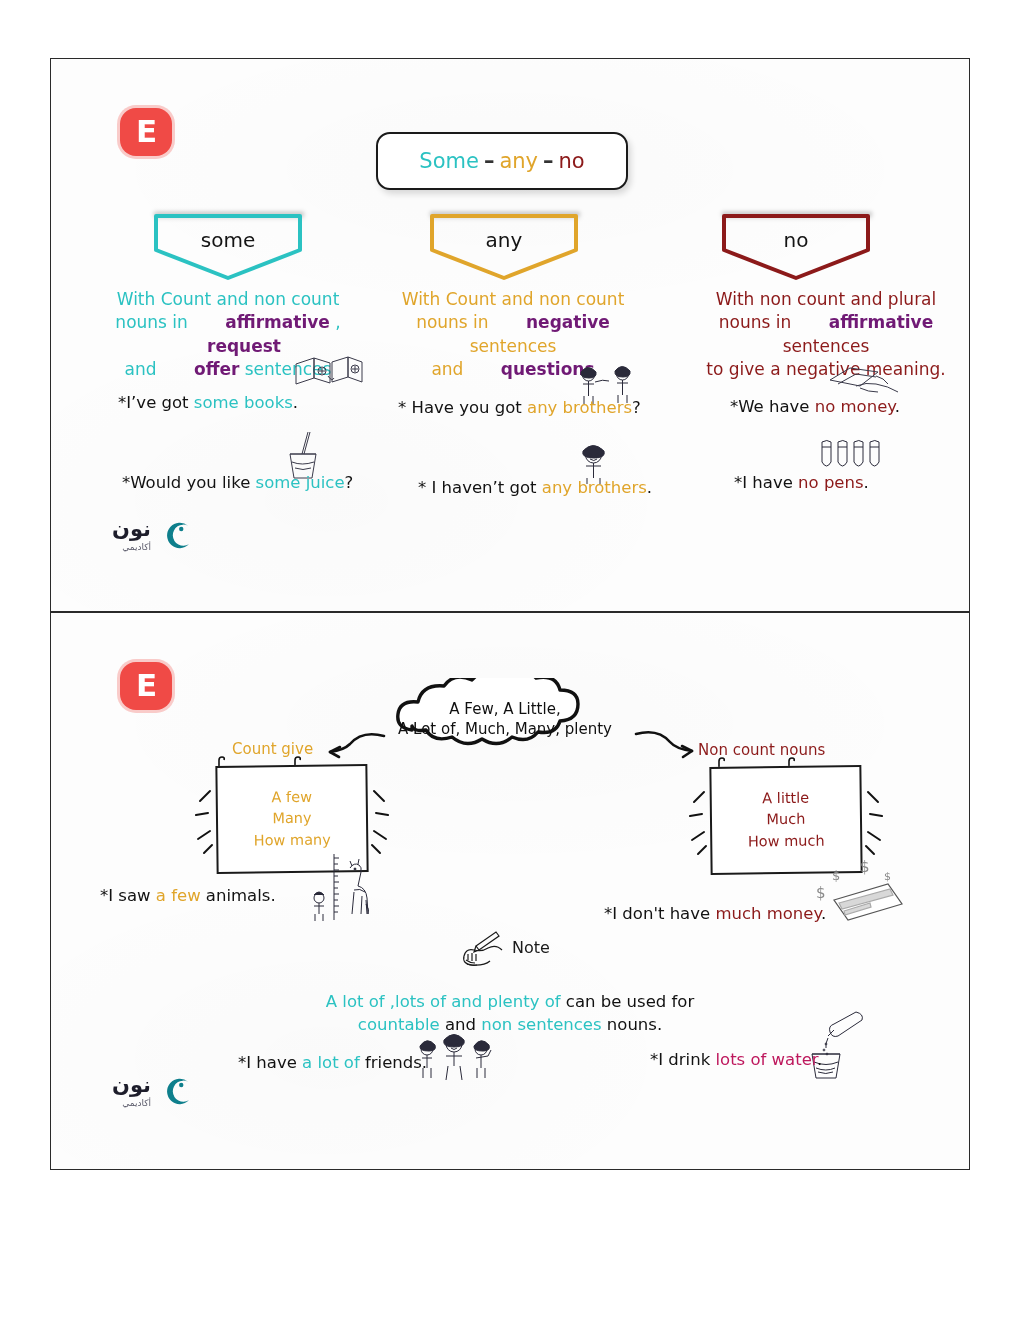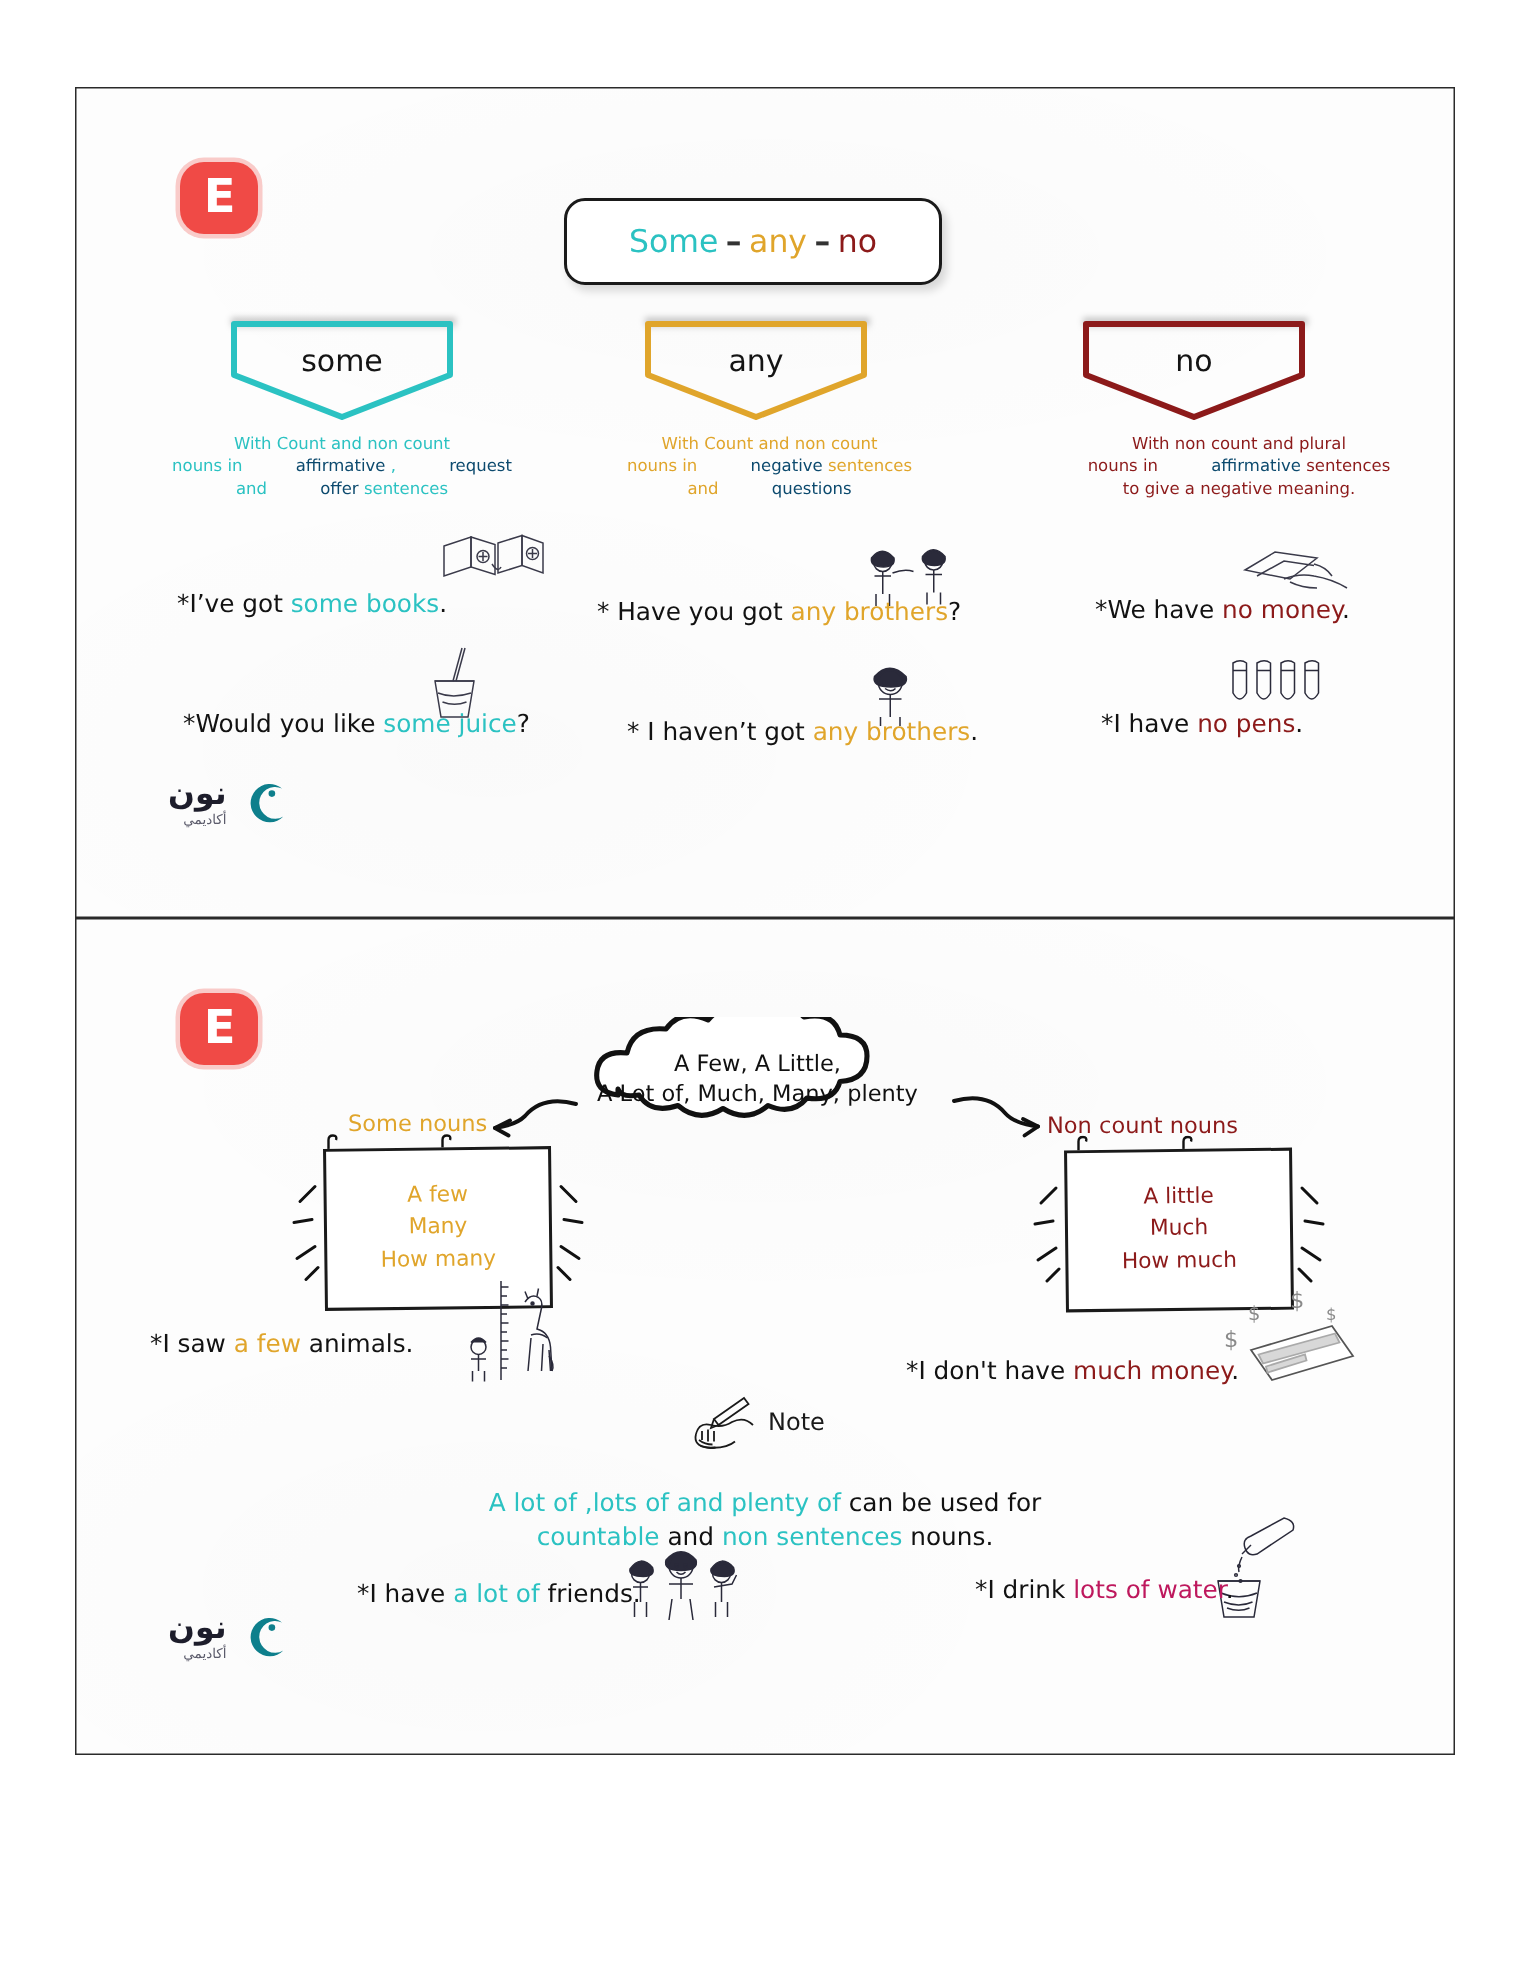--- a/index.html
+++ b/index.html
@@ -97,24 +97,24 @@
     width: 150px; height: 8px;
     background: linear-gradient(to bottom, rgba(0,0,0,0.30), rgba(0,0,0,0));
     filter: blur(2px);
   }
 
   
   .col-desc {
     position: absolute;
     text-align: center;
     font-family: "DejaVu Sans", sans-serif;
-    font-size: 11px;
+    font-size: 17px;
     line-height: 1.38;
   }
-  .col-desc b { font-weight: 400; color: #0c4a6e; margin-left: 32px; }
+  .col-desc b { font-weight: 700; color: #701a75; margin-left: 32px; }
 
   .example {
     position: absolute;
     font-family: "DejaVu Sans", sans-serif;
     font-size: 16.5px;
     color: #121212;
     white-space: nowrap;
   }
   .example .hl { }
 
@@ -377,21 +377,21 @@
     </g>
   </svg>
 
   <svg class="doodle" style="left:634px; top:728px;" width="66" height="36" viewBox="0 0 66 36">
     <g fill="none" stroke="#111" stroke-width="2.6" stroke-linecap="round">
       <path d="M2 6 q22 -6 34 8 q6 7 22 9"></path>
       <path d="M58 23 l-10 -5 M58 23 l-9 6"></path>
     </g>
   </svg>
 
-  <div class="box-caption" style="left:232px; top:740px; color:#E0A52B;">Some nouns</div>
+  <div class="box-caption" style="left:232px; top:740px; color:#E0A52B;">Count give</div>
 
   <svg class="doodle" style="left:212px; top:756px;" width="14" height="12" viewBox="0 0 14 12">
     <path d="M7 11 L7 4 q0 -3 3 -3 q3 0 2 3" fill="none" stroke="#111" stroke-width="1.6"></path>
   </svg>
   <svg class="doodle" style="left:288px; top:756px;" width="14" height="12" viewBox="0 0 14 12">
     <path d="M7 11 L7 4 q0 -3 3 -3 q3 0 2 3" fill="none" stroke="#111" stroke-width="1.6"></path>
   </svg>
 
   <div class="hangbox" style="left:216px; top:765px; color:#E0A52B;">
     <div>A few</div>

